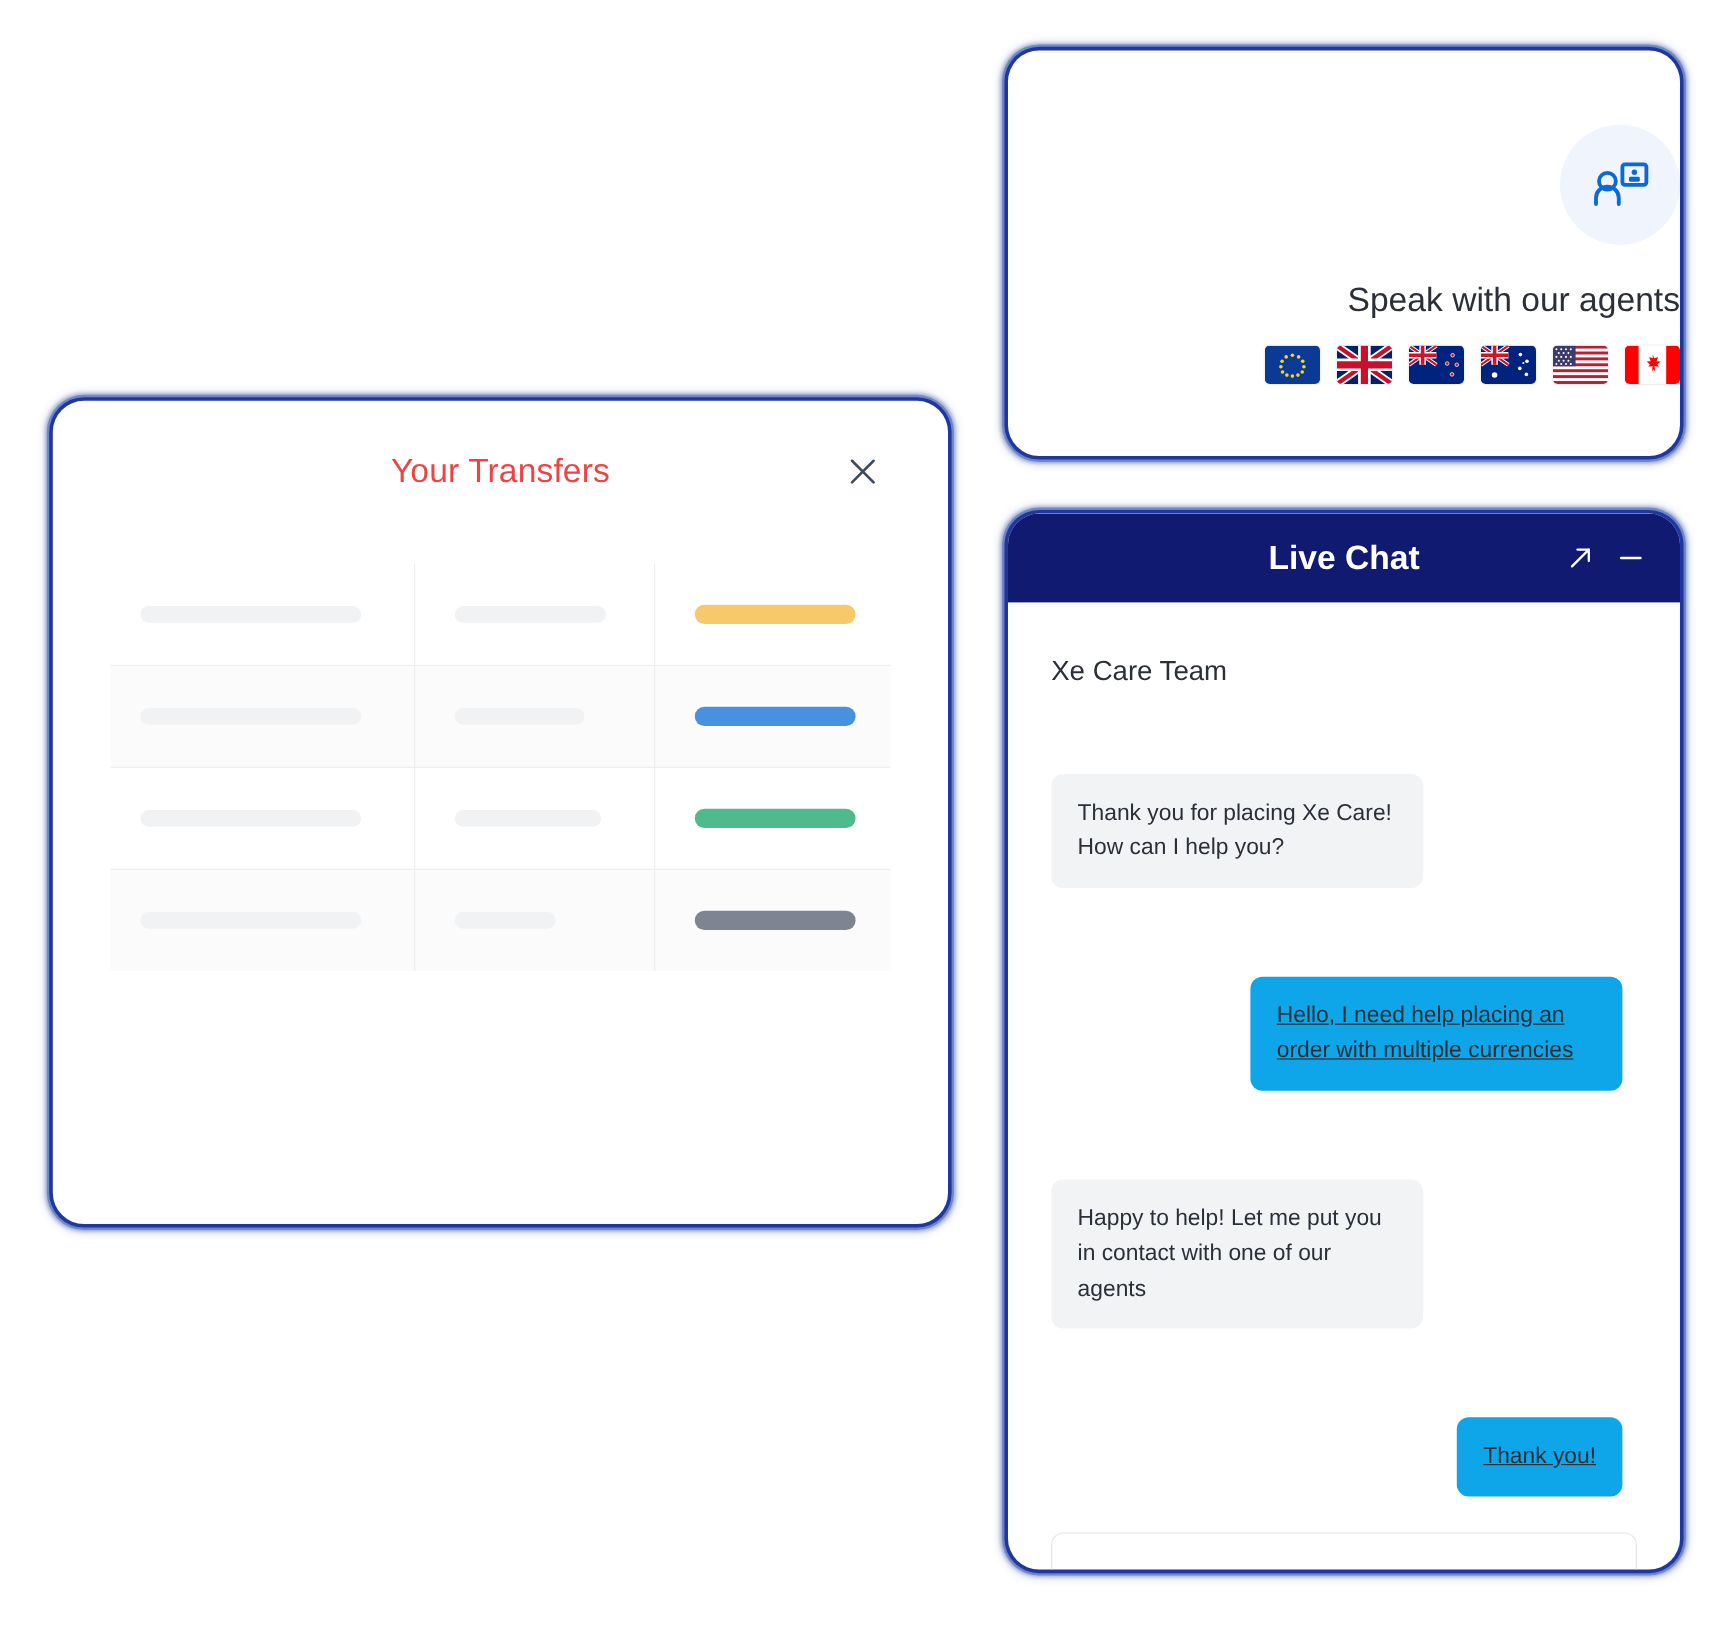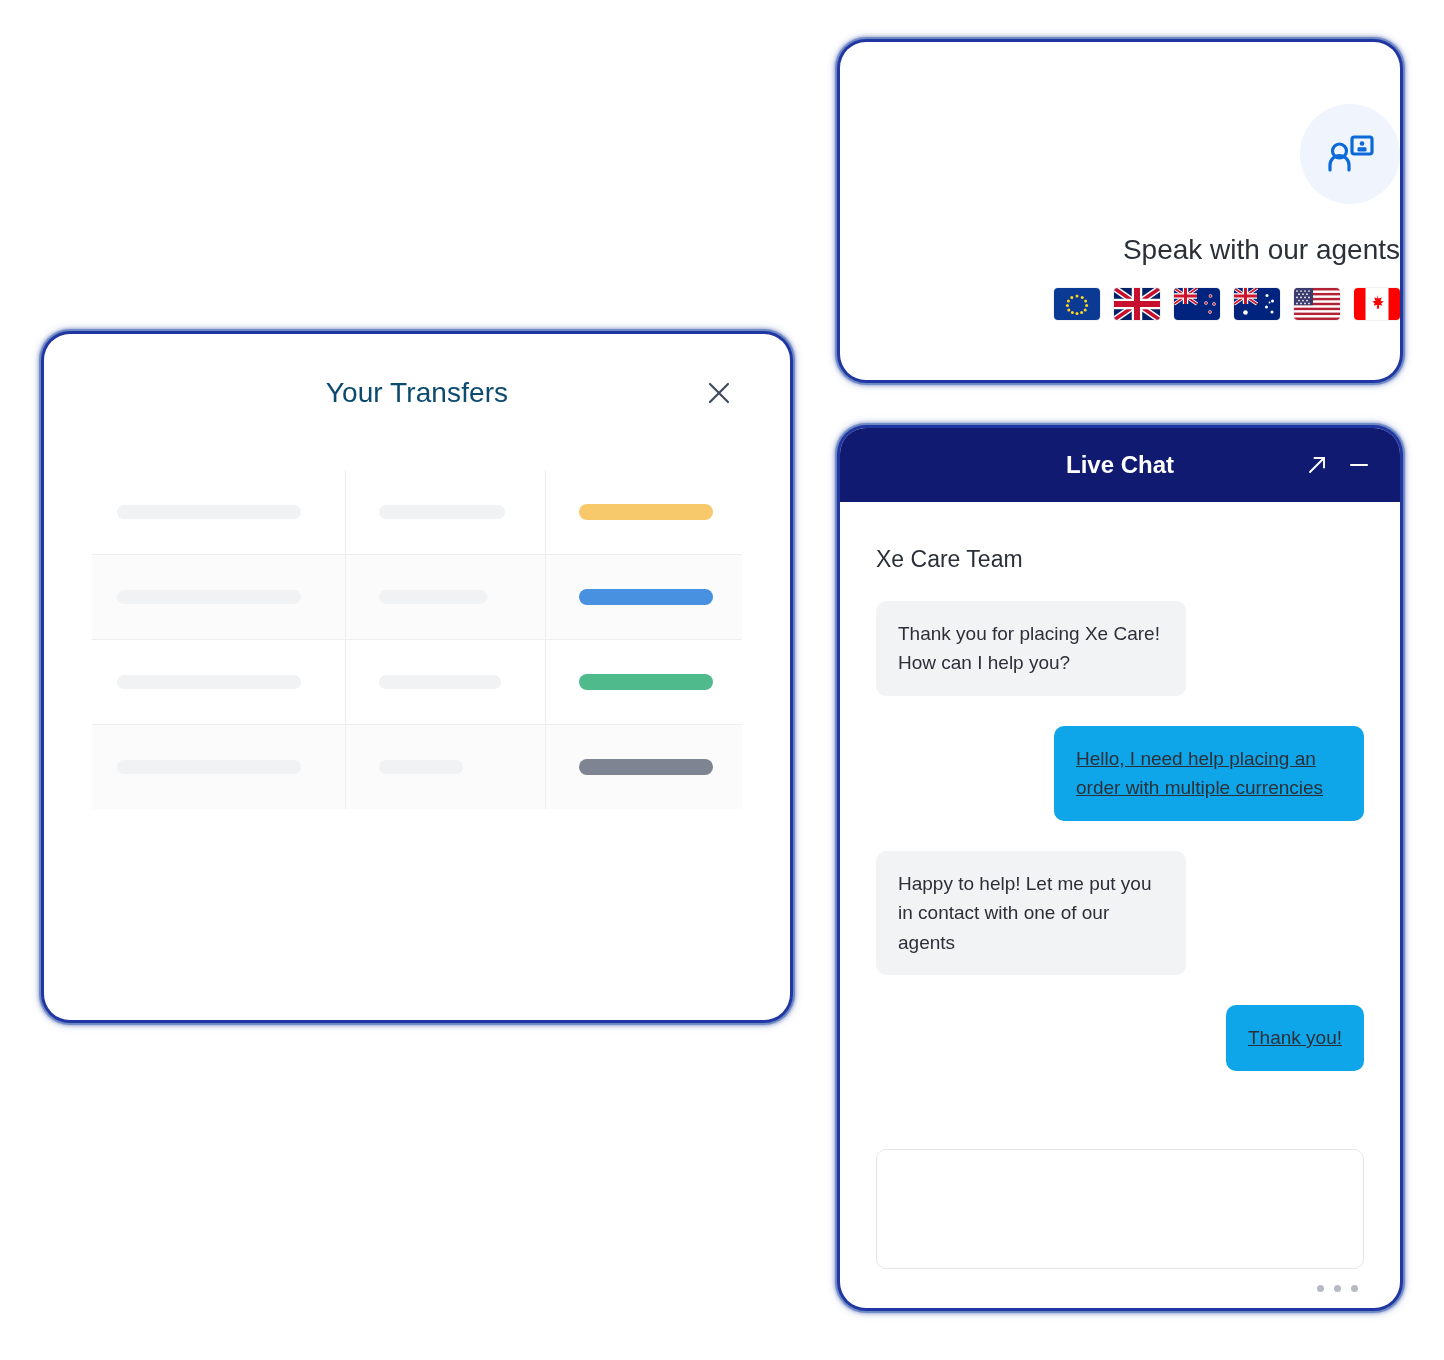--- a/index.html
+++ b/index.html
@@ -52,21 +52,21 @@
   }
   #panel-transfers .transfers-head {
     position: relative;
     height: 118px;
     display: flex;
     align-items: center;
     justify-content: center;
   }
   .transfers-title {
     font-size: 28px;
-    color: #0c4a6e;
+    color: #ef4444;
     font-weight: 400;
     letter-spacing: 0.1px;
   }
   .close-btn {
     position: absolute;
     right: 54px;
     top: 50%;
     transform: translateY(-50%);
     width: 34px;
     height: 34px;
@@ -179,21 +179,21 @@
     height: 74px;
     background: #101a70;
     display: flex;
     align-items: center;
     justify-content: center;
     position: relative;
     flex: 0 0 auto;
   }
   .chat-title {
     color: #ffffff;
-    font-size: 24px;
+    font-size: 28px;
     font-weight: bold;
   }
   .chat-header-actions {
     position: absolute;
     right: 28px;
     top: 50%;
     transform: translateY(-50%);
     display: flex;
     align-items: center;
     gap: 16px;
@@ -202,24 +202,25 @@
     width: 26px;
     height: 26px;
     display: flex;
     align-items: center;
     justify-content: center;
     cursor: pointer;
   }
 
   .chat-body {
     flex: 1 1 auto;
-    padding: 44px 36px 0 36px;
+    padding: 44px 48px 0 36px;
     display: flex;
     flex-direction: column;
     box-sizing: border-box;
+    gap: 44px;
   }
   .chat-team {
     font-size: 23px;
     color: #2b3038;
     margin-bottom: 28px;
   }
   .bubble {
     max-width: 310px;
     padding: 18px 22px;
     border-radius: 10px;

